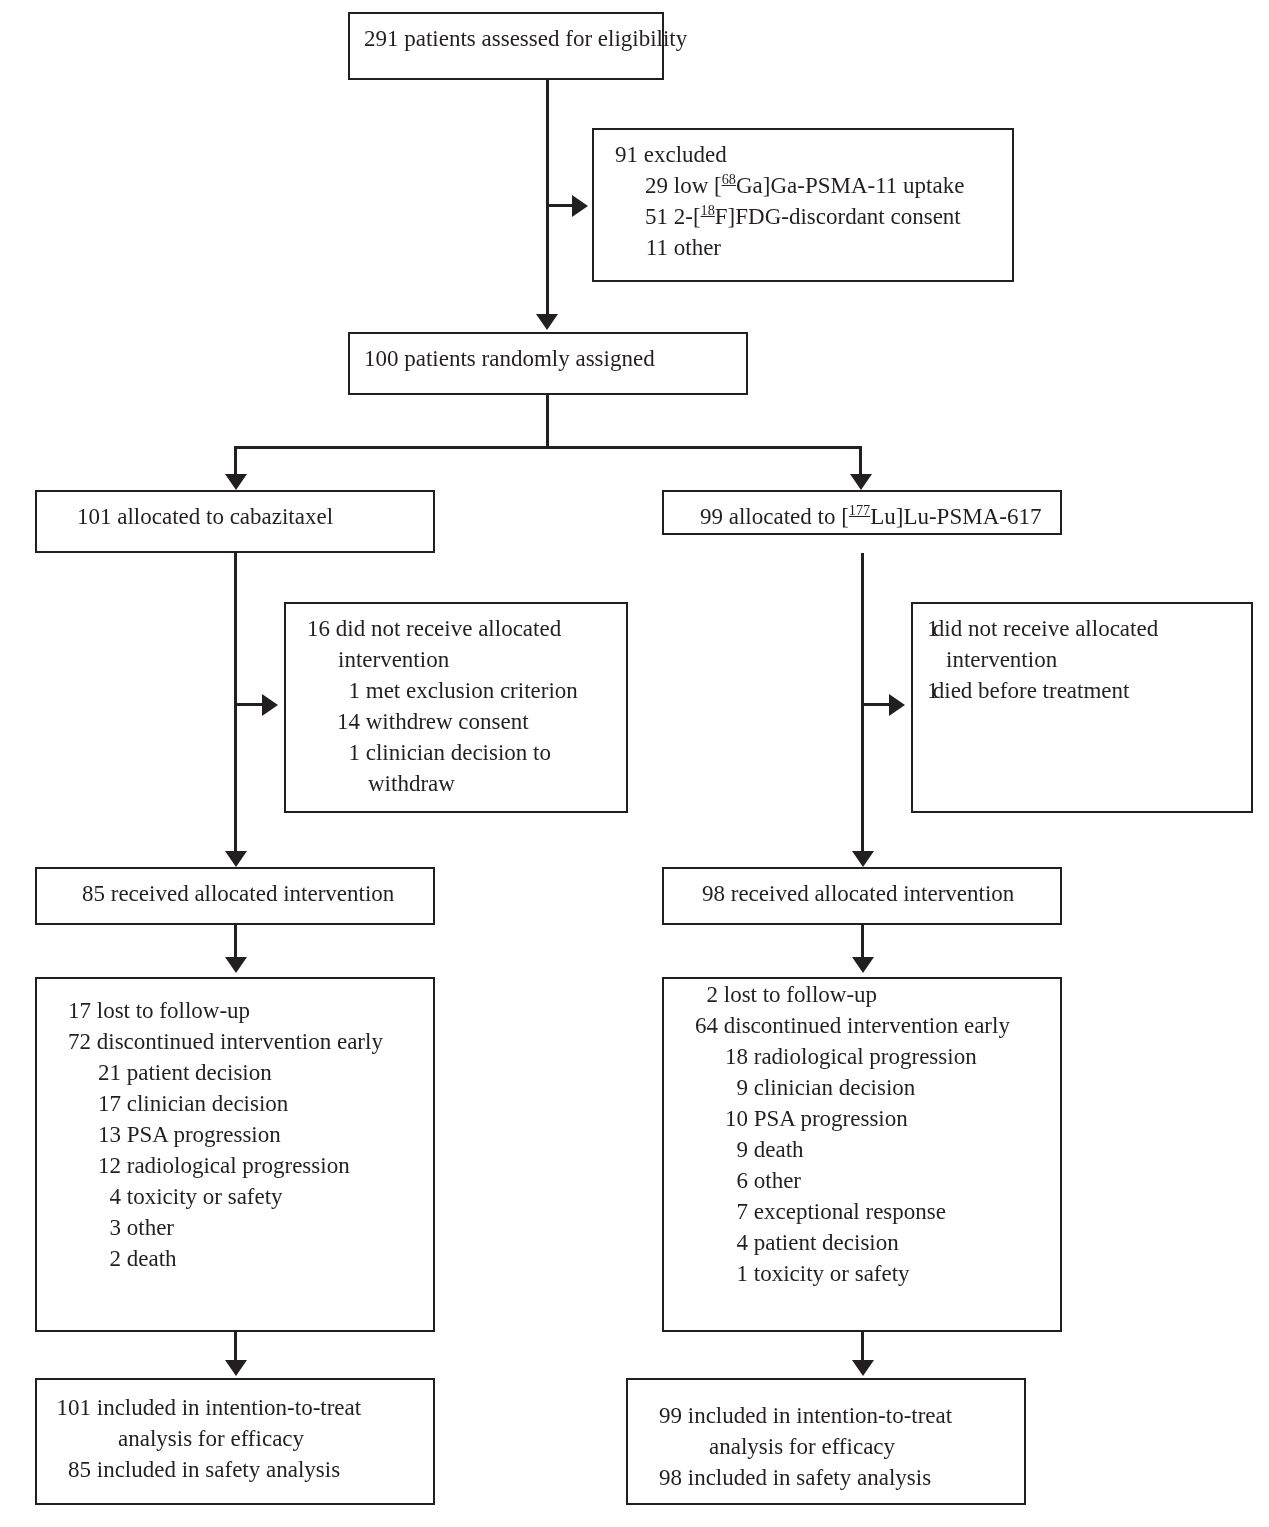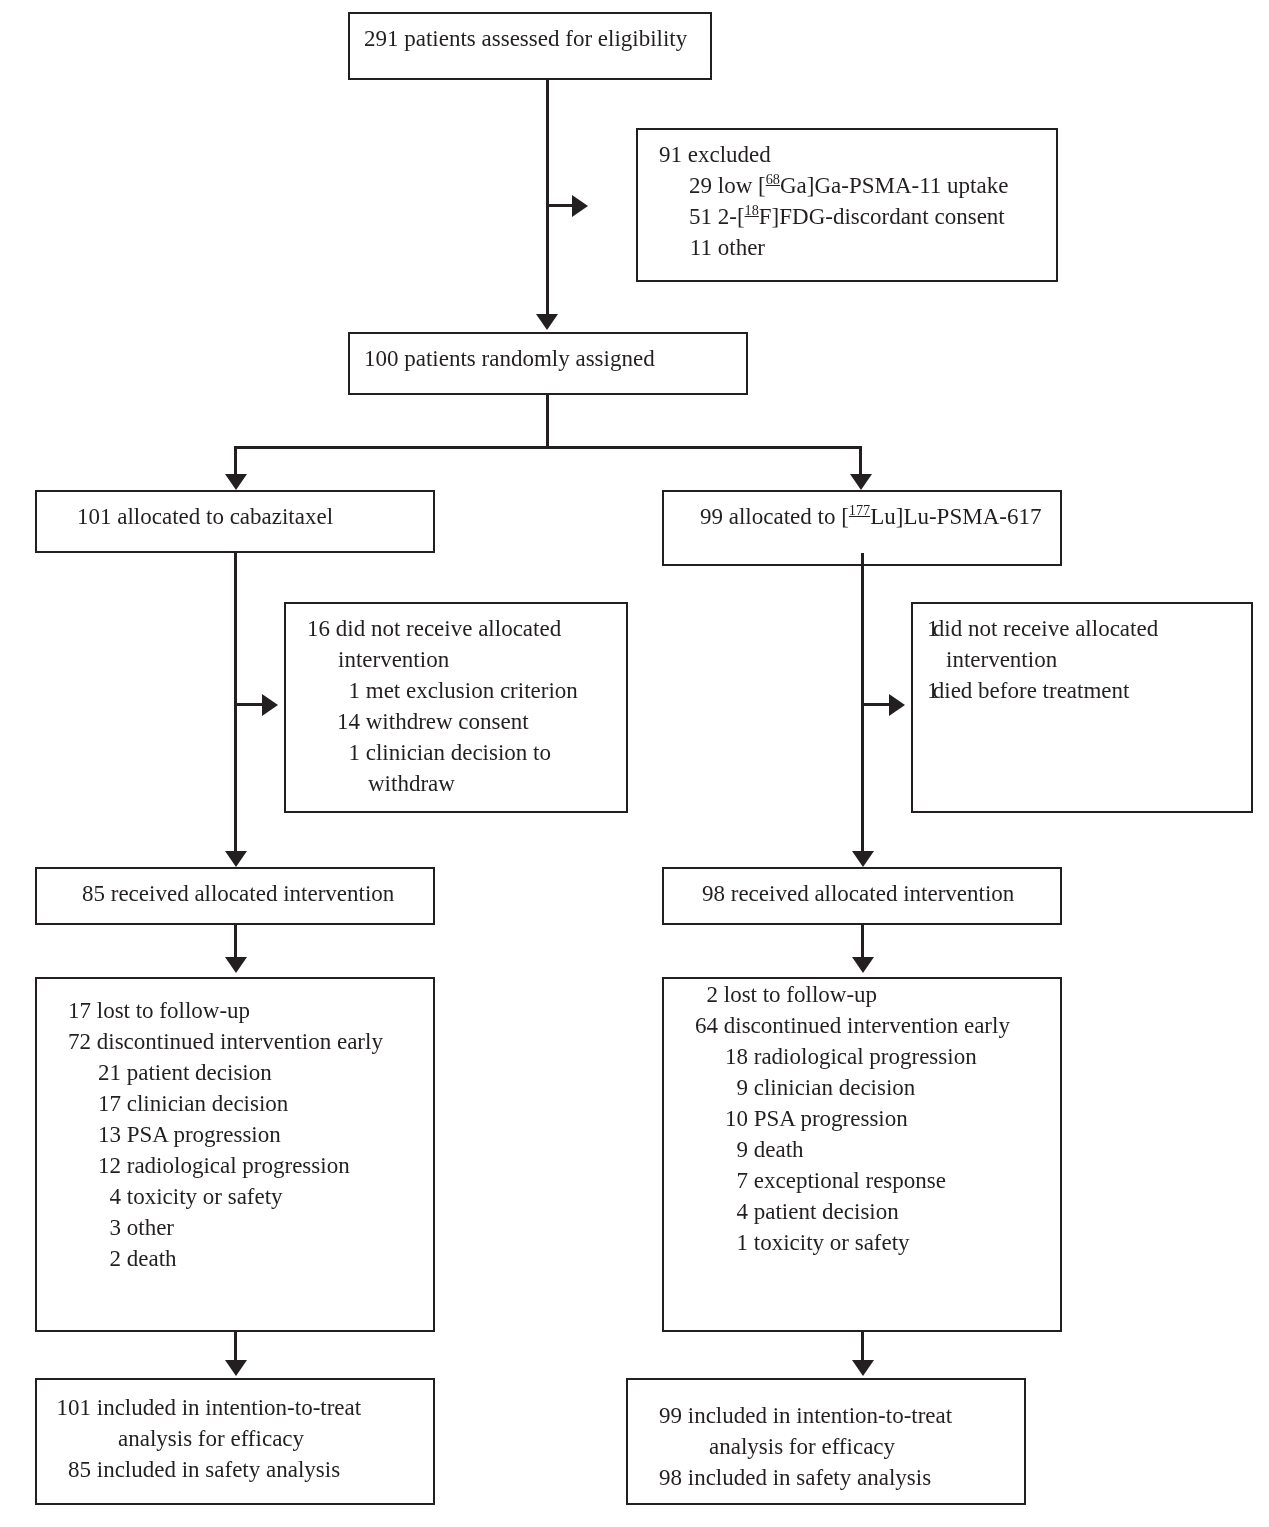--- a/index.html
+++ b/index.html
@@ -69,31 +69,31 @@
     vertical-align: super;
     line-height: 0;
     text-decoration: underline;
   }
 </style>
 </head>
 <body>
 
 <div id="canvas">
 
-  <div class="box center" style="left:348px; top:12px; width:364px; height:68px;">
+  <div class="box center" style="left:348px; top:12px; width:316px; height:68px;">
     <div class="line"><span>291</span> <span>patients assessed for eligibility</span></div>
   </div>
 
   <div class="vline" style="left:546px; top:80px; height:238px;"></div>
   <div class="arrow-down" style="left:536px; top:314px;"></div>
 
   <div class="hline" style="left:546px; top:204px; width:30px;"></div>
   <div class="arrow-right" style="left:572px; top:195px;"></div>
 
-  <div class="box" style="left:592px; top:128px; width:422px; height:154px;margin-left:44px;">
+  <div class="box" style="left:592px; top:128px; width:422px; height:154px;">
     <div class="line"><span class="num w2">91</span> <span>excluded</span></div>
     <div class="line indent2"><span class="num w2">29</span> <span>low [</span><sup>68</sup><span>Ga]Ga-PSMA-11 uptake</span></div>
     <div class="line indent2"><span class="num w2">51</span> <span>2-[</span><sup>18</sup><span>F]FDG-discordant consent</span></div>
     <div class="line indent2"><span class="num w2">11</span> <span>other</span></div>
   </div>
 
   <div class="box center" style="left:348px; top:332px; width:400px; height:63px;">
     <div class="line"><span>100</span> <span>patients randomly assigned</span></div>
   </div>
 
@@ -101,21 +101,21 @@
   <div class="hline" style="left:234px; top:446px; width:628px;"></div>
   <div class="vline" style="left:234px; top:446px; height:32px;"></div>
   <div class="vline" style="left:859px; top:446px; height:32px;"></div>
   <div class="arrow-down" style="left:225px; top:474px;"></div>
   <div class="arrow-down" style="left:850px; top:474px;"></div>
 
   <div class="box" style="left:35px; top:490px; width:400px; height:63px;">
     <div class="line" style="padding-left:26px;"><span>101</span> <span>allocated to cabazitaxel</span></div>
   </div>
 
-  <div class="box" style="left:662px; top:490px; width:400px; height:76px;">
+  <div class="box" style="left:662px; top:490px; width:400px; height:45px;">
     <div class="line" style="padding-left:22px;"><span>99</span> <span>allocated to [</span><sup>177</sup><span>Lu]Lu-PSMA-617</span></div>
   </div>
 
   <div class="vline" style="left:234px; top:553px; height:302px;"></div>
   <div class="arrow-down" style="left:225px; top:851px;"></div>
   <div class="hline" style="left:234px; top:703px; width:30px;"></div>
   <div class="arrow-right" style="left:262px; top:694px;"></div>
 
   <div class="vline" style="left:861px; top:553px; height:302px;"></div>
   <div class="arrow-down" style="left:852px; top:851px;"></div>
@@ -162,20 +162,21 @@
     <div class="line indent2"><span class="num w3">2</span> <span>death</span></div>
   </div>
 
   <div class="box" style="left:662px; top:977px; width:400px; height:355px; padding-top:0;">
     <div class="line"><span class="num w3">2</span> <span>lost to follow-up</span></div>
     <div class="line"><span class="num w3">64</span> <span>discontinued intervention early</span></div>
     <div class="line indent2"><span class="num w3">18</span> <span>radiological progression</span></div>
     <div class="line indent2"><span class="num w3">9</span> <span>clinician decision</span></div>
     <div class="line indent2"><span class="num w3">10</span> <span>PSA progression</span></div>
     <div class="line indent2"><span class="num w3">9</span> <span>death</span></div>
+    <div class="line indent2"><span class="num w3">6</span> <span>other</span></div>
     <div class="line indent2"><span class="num w3">7</span> <span>exceptional response</span></div>
     <div class="line indent2"><span class="num w3">4</span> <span>patient decision</span></div>
     <div class="line indent2"><span class="num w3">1</span> <span>toxicity or safety</span></div>
   </div>
 
   <div class="vline" style="left:234px; top:1332px; height:32px;"></div>
   <div class="arrow-down" style="left:225px; top:1360px;"></div>
   <div class="vline" style="left:861px; top:1332px; height:32px;"></div>
   <div class="arrow-down" style="left:852px; top:1360px;"></div>
 

